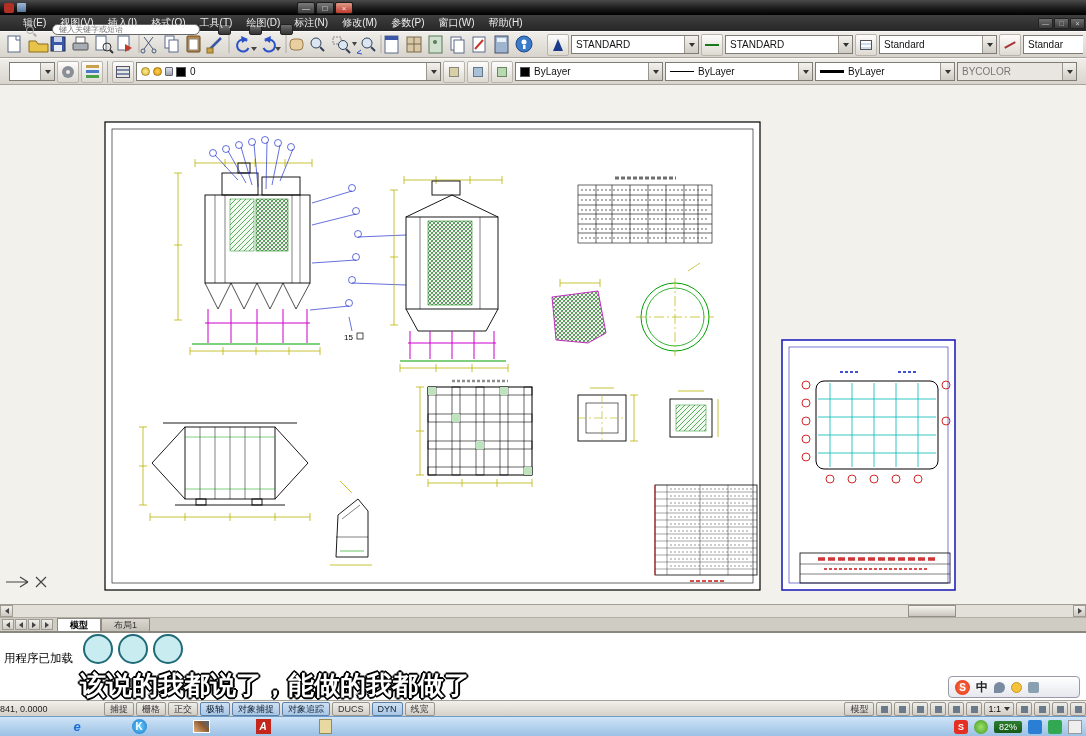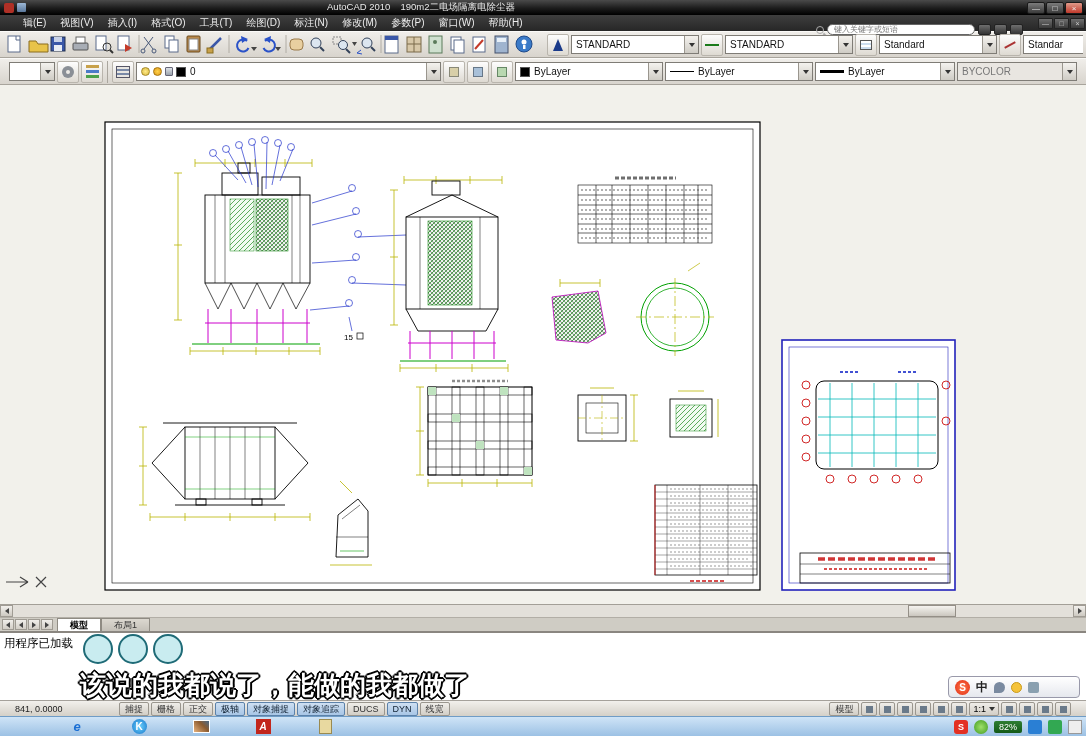--- a/index.html
+++ b/index.html
@@ -6,21 +6,21 @@
 html,body { width:1086px; height:736px; overflow:hidden; }
 body { font-family:"Liberation Sans", sans-serif; background:#000; }
 .app { position:relative; width:1086px; height:736px; background:#d4d0c8; }
 
 
 .titlebar { height:15px; background:linear-gradient(#4a4a4a,#1c1c1c 55%,#000); display:flex; align-items:center; color:#e8e8e8; font-size:9px; padding:0 2px; }
 .tb-left { display:flex; gap:3px; align-items:center; margin-left:2px; }
 .appico { width:10px; height:10px; background:#b03026; border-radius:2px; }
 .qatico { width:9px; height:9px; background:linear-gradient(#9db8d6,#5a789c); border-radius:1px; }
 .tb-title { flex:1; display:flex; justify-content:center; gap:10px; white-space:nowrap; font-size:9.5px; overflow:hidden; }
-.infocenter { display:flex; align-items:center; gap:3px; margin-right:4px;margin-top:44px; }
+.infocenter { display:flex; align-items:center; gap:18px; margin-right:4px;margin-top:44px; }
 .magico { width:8px; height:8px; border:1.5px solid #aaa; border-radius:50%; position:relative; }
 .magico::after { content:""; position:absolute; width:4px; height:1.5px; background:#aaa; transform:rotate(45deg); left:6px; top:7px; }
 .search { width:148px; height:11px; border:1px solid #666; border-radius:6px; font-size:8px; padding:0 6px; color:#333; background:#fff; outline:none; font-family:"Liberation Sans",sans-serif; }
 .ic-btn { width:13px; height:11px; background:linear-gradient(#6e6e6e,#343434); border:1px solid #222; border-radius:2px; }
 .winbtns { display:flex; gap:1px; margin-right:1px; }
 .wb { width:18px; height:12px; background:linear-gradient(#7b7b7b,#3b3b3b); color:#eee; font-size:8px; line-height:11px; text-align:center; border:1px solid #1a1a1a; border-radius:2px; }
 .wb.close { background:linear-gradient(#e09a8a,#c0392b); }
 
 
 .menubar { height:16px; background:linear-gradient(#3f3f3f,#272727); display:flex; align-items:center; color:#eee; font-size:10px; padding-left:16px; }
@@ -68,32 +68,32 @@
 .tri-r { border-top:3px solid transparent; border-bottom:3px solid transparent; border-left:4px solid #444; }
 .track { flex:1; position:relative; background:#e3e0da; }
 .thumb { position:absolute; left:895px; width:48px; top:0; bottom:0; background:linear-gradient(#f5f3ef,#cbc7bf); border:1px solid #948f87; }
 .tabrow { height:14px; background:#cfccc4; display:flex; align-items:flex-end; border-top:1px solid #b2aea6; font-size:9px; padding-left:2px; }
 .navs { display:flex; gap:1px; margin-right:4px; margin-bottom:1px; }
 .nv { width:12px; height:11px; background:linear-gradient(#f0eeea,#d2cec6); border:1px solid #9f9b93; display:flex; align-items:center; justify-content:center; }
 .tab { padding:0 12px; height:13px; line-height:13px; background:linear-gradient(#dcd8d0,#c4c0b8); border:1px solid #8f8b83; border-bottom:none; color:#333; }
 .tab.active { background:#fff; font-weight:bold; color:#000; }
 
 
-.cmd { position:relative; height:69px; background:#fff; border-top:2px solid #8a8680; font-size:11.5px; color:#000; padding:3px 4px; overflow:hidden; }
+.cmd { position:relative; height:69px; background:#fff; border-top:2px solid #8a8680; font-size:11.5px; color:#000; padding:18px 4px; overflow:hidden; }
 .cl2 { margin-top:4px; padding-left:10px; }
 .gapspan { display:inline-block; width:126px; }
 .ovl-circles { position:absolute; left:83px; top:1px; display:flex; }
 .ovl-circles i { width:30px; height:30px; border-radius:50%; background:#c9ecf0; border:2px solid #1f6b77; margin-right:5px; }
 
 
 .subtitle { position:absolute; left:80px; top:668px; font-size:26px; font-weight:bold; color:#fff; white-space:nowrap; z-index:30;
   text-shadow:-2px 0 0 #000, 2px 0 0 #000, 0 -2px 0 #000, 0 2px 0 #000, -1px -1px 0 #000, 1px 1px 0 #000, -1px 1px 0 #000, 1px -1px 0 #000; }
 
 
-.statusbar { height:16px; background:linear-gradient(#f2f0ec,#d4d0c8); border-top:1px solid #a5a19b; display:flex; align-items:center; font-size:9px; gap:2px; padding:0 15px; }
+.statusbar { height:16px; background:linear-gradient(#f2f0ec,#d4d0c8); border-top:1px solid #a5a19b; display:flex; align-items:center; font-size:9px; gap:2px; padding:0 0; }
 .coords { width:102px; color:#222; flex:none; }
 .tg { height:14px; padding:0 5px; line-height:13px; background:linear-gradient(#efede9,#d2cec6); border:1px solid #9a968e; border-radius:2px; color:#333; white-space:nowrap; }
 .tg.pressed { background:linear-gradient(#cfe0f2,#a8c6e6); border-color:#5c82aa; color:#123; }
 .statusbar .spacer { flex:1; }
 .sico { width:16px; height:14px; background:linear-gradient(#efede9,#d2cec6); border:1px solid #9a968e; border-radius:2px; position:relative; flex:none; }
 .sico::after { content:""; position:absolute; left:4px; top:3px; width:7px; height:7px; background:#6a7a8a; }
 .scale { display:flex; align-items:center; height:14px; border:1px solid #9a968e; background:linear-gradient(#efede9,#d2cec6); padding:0 3px; gap:3px; border-radius:2px; }
 .scale .sarr { border-left:3px solid transparent; border-right:3px solid transparent; border-top:4px solid #333; }
 
 
@@ -127,24 +127,20 @@
 </head>
 <body>
 
 <div class="app">
 
   <div class="titlebar">
     <div class="tb-left">
       <span class="appico"></span>
       <span class="qatico"></span>
     </div>
-    <div class="tb-title">
-      <span>AutoCAD 2010</span>
-      <span>190m2二电场隔离电除尘器</span>
-    </div>
     <div class="infocenter">
       <span class="magico"></span>
       <input class="search" placeholder="键入关键字或短语" style="">
       <span class="ic-btn"></span>
       <span class="ic-btn"></span>
       <span class="ic-btn"></span>
     </div>
     <div class="winbtns">
       <span class="wb">—</span>
       <span class="wb">□</span>

